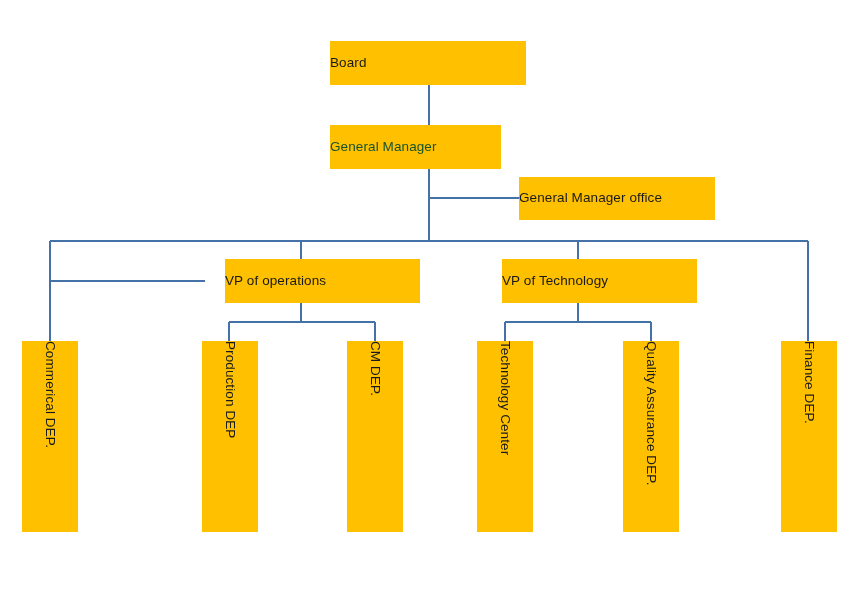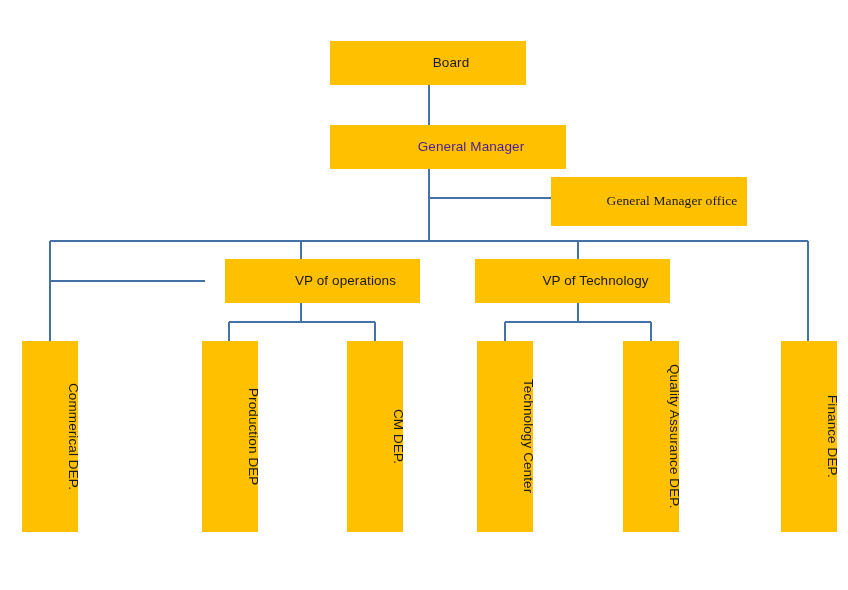--- a/index.html
+++ b/index.html
@@ -14,28 +14,26 @@
     height: 590px;
     background: #ffffff;
     font-family: "Liberation Sans", sans-serif;
     overflow: hidden;
   }
   .node {
     position: absolute;
     box-sizing: border-box;
     display: flex;
     align-items: center;
-    justify-content: center;
     color: #1a1a1a;
     font-size: 13.5px;
     line-height: 1.2;
     letter-spacing: 0.1px;
     white-space: nowrap;
     z-index: 2;
-    padding-left: 46px;
   }
   .node.vertical {
     writing-mode: vertical-rl;
     text-orientation: mixed;
   }
   .connectors {
     position: absolute;
     left: 0;
     top: 0;
     width: 848px;
@@ -64,30 +62,30 @@
       <line x1="375" y1="322" x2="375" y2="341" stroke="#4472A8" stroke-width="2" shape-rendering="crispEdges"></line>
       <line x1="578" y1="303" x2="578" y2="322" stroke="#4472A8" stroke-width="2" shape-rendering="crispEdges"></line>
       <line x1="505" y1="322" x2="651" y2="322" stroke="#4472A8" stroke-width="2" shape-rendering="crispEdges"></line>
       <line x1="505" y1="322" x2="505" y2="341" stroke="#4472A8" stroke-width="2" shape-rendering="crispEdges"></line>
       <line x1="651" y1="322" x2="651" y2="341" stroke="#4472A8" stroke-width="2" shape-rendering="crispEdges"></line>
     </svg>
   <div id="nodes">
       <div class="node" style="left: 330px; top: 41px; width: 196px; height: 44px; background: rgb(255, 192, 0); color: rgb(26, 26, 26);">
         <span>Board</span>
       </div>
-      <div class="node" style="left: 330px; top: 125px; width: 236px; height: 44px; background: rgb(255, 192, 0); color: #4c1d95;">
+      <div class="node" style="left: 330px; top: 125px; width: 171px; height: 44px; background: rgb(255, 192, 0); color: #14532d;">
         <span>General Manager</span>
       </div>
-      <div class="node" style="left: 551px; top: 177px; width: 196px; height: 49px; background: rgb(255, 192, 0); color: rgb(26, 26, 26); font-family: Liberation Serif, serif;">
+      <div class="node" style="left: 519px; top: 177px; width: 196px; height: 43px; background: rgb(255, 192, 0); color: rgb(26, 26, 26);">
         <span>General Manager office</span>
       </div>
       <div class="node" style="left: 205px; top: 259px; width: 195px; height: 44px; background: rgb(255, 192, 0); color: rgb(26, 26, 26); margin-left: 20px;">
         <span>VP of operations</span>
       </div>
-      <div class="node" style="left: 475px; top: 259px; width: 195px; height: 44px; background: rgb(255, 192, 0); color: rgb(26, 26, 26);">
+      <div class="node" style="left: 502px; top: 259px; width: 195px; height: 44px; background: rgb(255, 192, 0); color: rgb(26, 26, 26);">
         <span>VP of Technology</span>
       </div>
       <div class="node vertical" style="left: 22px; top: 341px; width: 56px; height: 191px; background: rgb(255, 192, 0); color: rgb(26, 26, 26);">
         <span>Commerical DEP.</span>
       </div>
       <div class="node vertical" style="left: 202px; top: 341px; width: 56px; height: 191px; background: rgb(255, 192, 0); color: rgb(26, 26, 26);">
         <span>Production DEP</span>
       </div>
       <div class="node vertical" style="left: 347px; top: 341px; width: 56px; height: 191px; background: rgb(255, 192, 0); color: rgb(26, 26, 26);">
         <span>CM DEP.</span>

